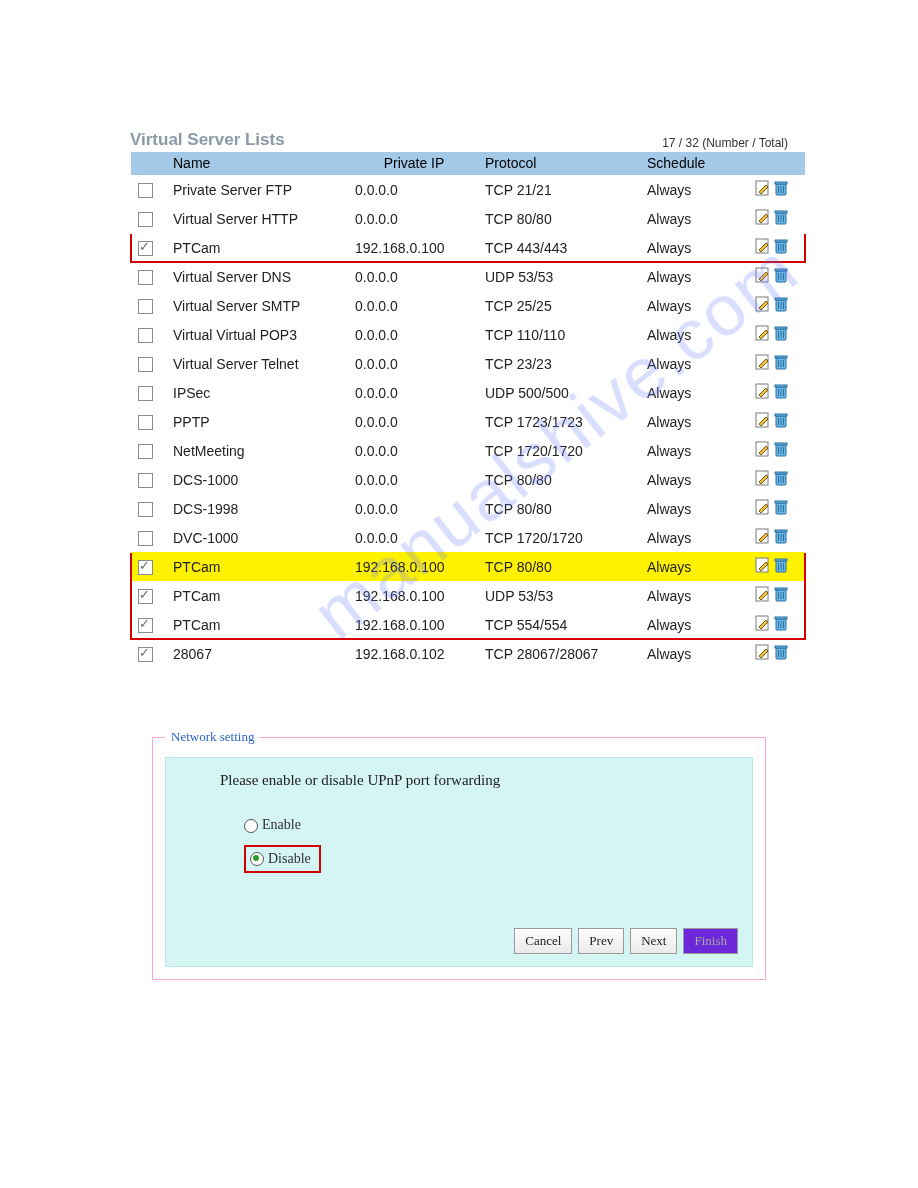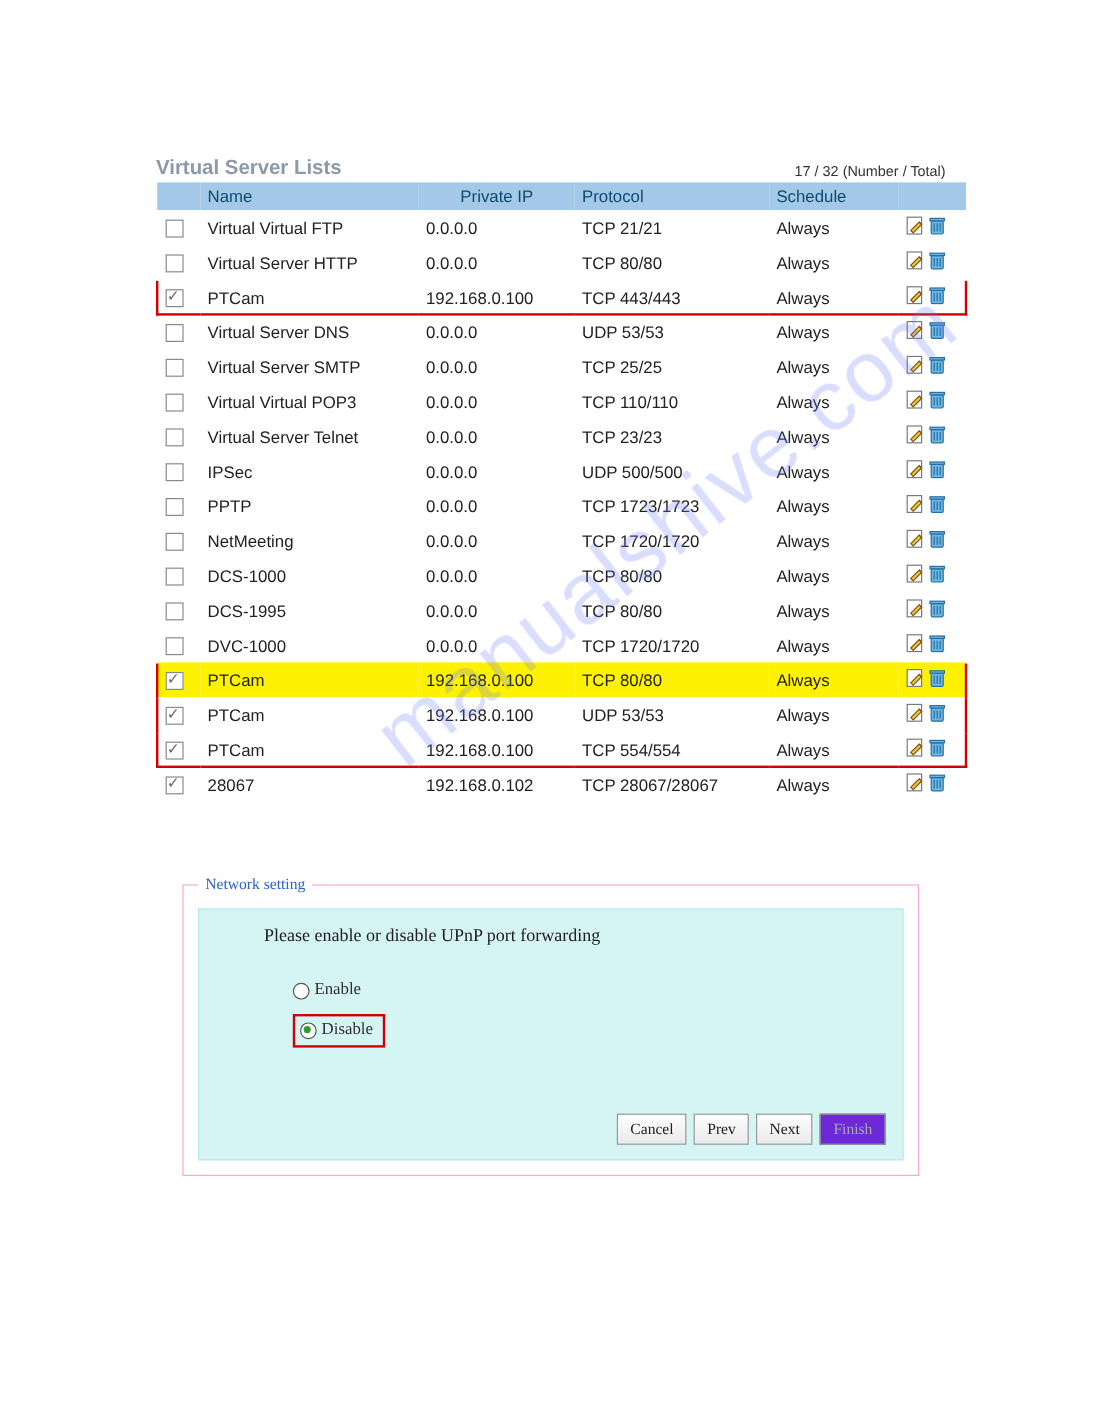--- a/index.html
+++ b/index.html
@@ -35,21 +35,21 @@
     color: #222;
     table-layout: fixed;
   }
   table.vsl thead tr {
     background: #a3c8e8;
   }
   table.vsl thead th {
     text-align: left;
     font-weight: normal;
     padding: 3px 6px 3px 6px;
-    color: #0c4a6e;
+    color: #000000;
   }
   table.vsl th.col-chk { width: 24px; }
   table.vsl th.col-name { width: 170px; }
   table.vsl th.col-ip   { width: 118px; text-align: center; }
   table.vsl th.col-proto{ width: 150px; }
   table.vsl th.col-sched{ width: 96px; }
   table.vsl th.col-act  { width: 44px; }
   table.vsl tbody td {
     padding: 4px 6px 4px 6px;
     vertical-align: middle;
@@ -205,21 +205,21 @@
         <th class="col-name">Name</th>
         <th class="col-ip">Private IP</th>
         <th class="col-proto">Protocol</th>
         <th class="col-sched">Schedule</th>
         <th class="col-act"></th>
       </tr>
     </thead>
     <tbody id="vsl-body">
         <tr class="">
           <td><span class="chk"></span></td>
-          <td>Virtual Virtual FTP</td>
+          <td>Private Server FTP</td>
           <td>0.0.0.0</td>
           <td>TCP 21/21</td>
           <td>Always</td>
           <td><span class="actions">
               <span><svg class="icon" viewBox="0 0 16 16">
                   <rect x="1" y="1" width="12" height="14" fill="#fff" stroke="#7a7a7a"></rect>
                   <path d="M4 12 L11 5 L13 7 L6 14 Z" fill="#f2c040" stroke="#7a5a10"></path>
                   <path d="M11 5 L13 7" stroke="#7a5a10"></path>
                 </svg></span>
               <span><svg class="icon" viewBox="0 0 16 16">
@@ -436,21 +436,21 @@
                   <rect x="3" y="4" width="10" height="11" rx="1" fill="#6bb7e6" stroke="#2a6fa0"></rect>
                   <rect x="2" y="2" width="12" height="2" fill="#6bb7e6" stroke="#2a6fa0"></rect>
                   <line x1="5.5" y1="6" x2="5.5" y2="13" stroke="#2a6fa0"></line>
                   <line x1="8" y1="6" x2="8" y2="13" stroke="#2a6fa0"></line>
                   <line x1="10.5" y1="6" x2="10.5" y2="13" stroke="#2a6fa0"></line>
                 </svg></span>
             </span></td>
         </tr>
         <tr class="">
           <td><span class="chk"></span></td>
-          <td>DCS-1995</td>
+          <td>DCS-1998</td>
           <td>0.0.0.0</td>
           <td>TCP 80/80</td>
           <td>Always</td>
           <td><span class="actions">
               <span><svg class="icon" viewBox="0 0 16 16">
                   <rect x="1" y="1" width="12" height="14" fill="#fff" stroke="#7a7a7a"></rect>
                   <path d="M4 12 L11 5 L13 7 L6 14 Z" fill="#f2c040" stroke="#7a5a10"></path>
                   <path d="M11 5 L13 7" stroke="#7a5a10"></path>
                 </svg></span>
               <span><svg class="icon" viewBox="0 0 16 16">

